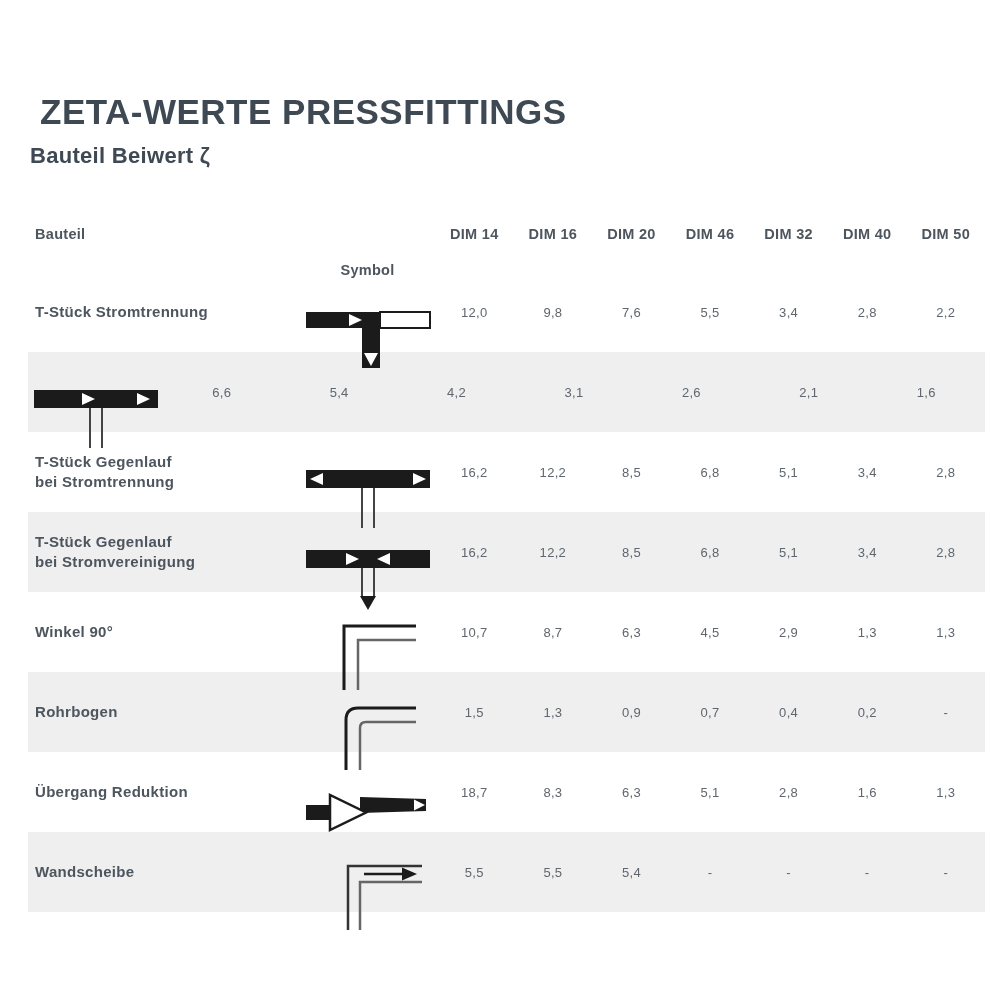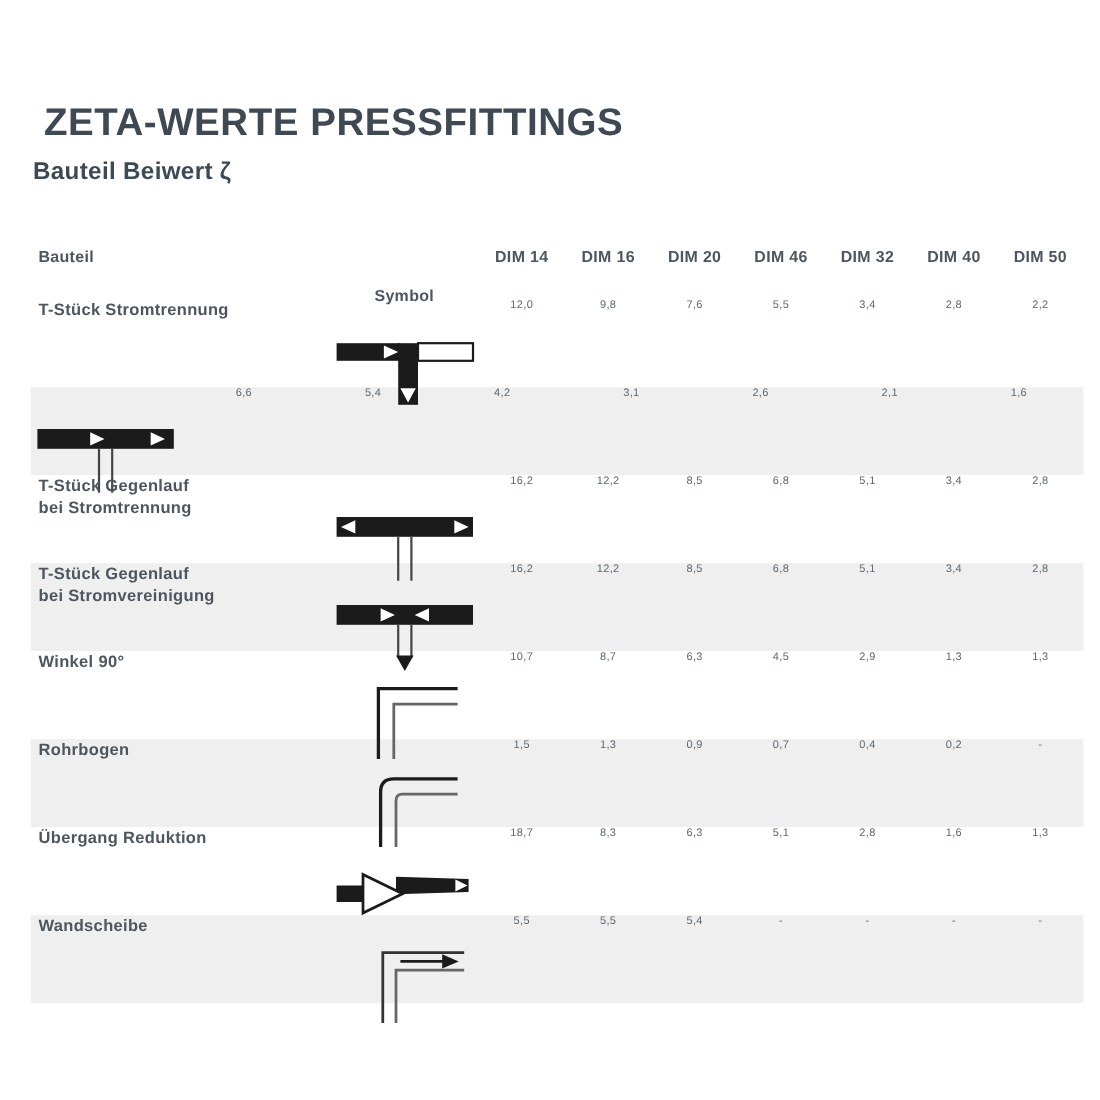--- a/index.html
+++ b/index.html
@@ -26,35 +26,35 @@
   .table {
     position: absolute; left: 28px; top: 226px; width: 957px;
   }
   .thead {
     display: flex; 
     height: 46px; padding-bottom: 12px;
     font-size: 14.5px; font-weight: bold; color: #4d555e;
     letter-spacing: 0.3px;
   }
   .row {
-    display: flex; height: 80px;
+    display: flex; align-items: center; height: 80px;
   }
   .row:nth-child(odd) { background: #efefef; }
   .row:nth-child(even) { background: #ffffff; }
 
   .c-label { width: 272px; padding-left: 7px; }
   .c-symbol { width: 135px; display: flex; justify-content: center; align-items: center; margin-top: 44px; }
   .c-dim { flex: 1 1 0; text-align: center; }
 
   .row .c-label {
     font-size: 15px; font-weight: bold; color: #4d555e;
     letter-spacing: 0.3px; line-height: 1.35; white-space: pre-line;
   }
   .row .c-dim {
-    font-size: 10px; color: #5f666d; letter-spacing: 0.3px;
+    font-size: 13px; color: #5f666d; letter-spacing: 0.3px;
   }
   .sym { display: block; }
 </style>
 </head>
 <body>
 
 <div class="page">
 
   <div class="title">ZETA-WERTE PRESSFITTINGS</div>
   <div class="subtitle">Bauteil Beiwert ζ</div>

